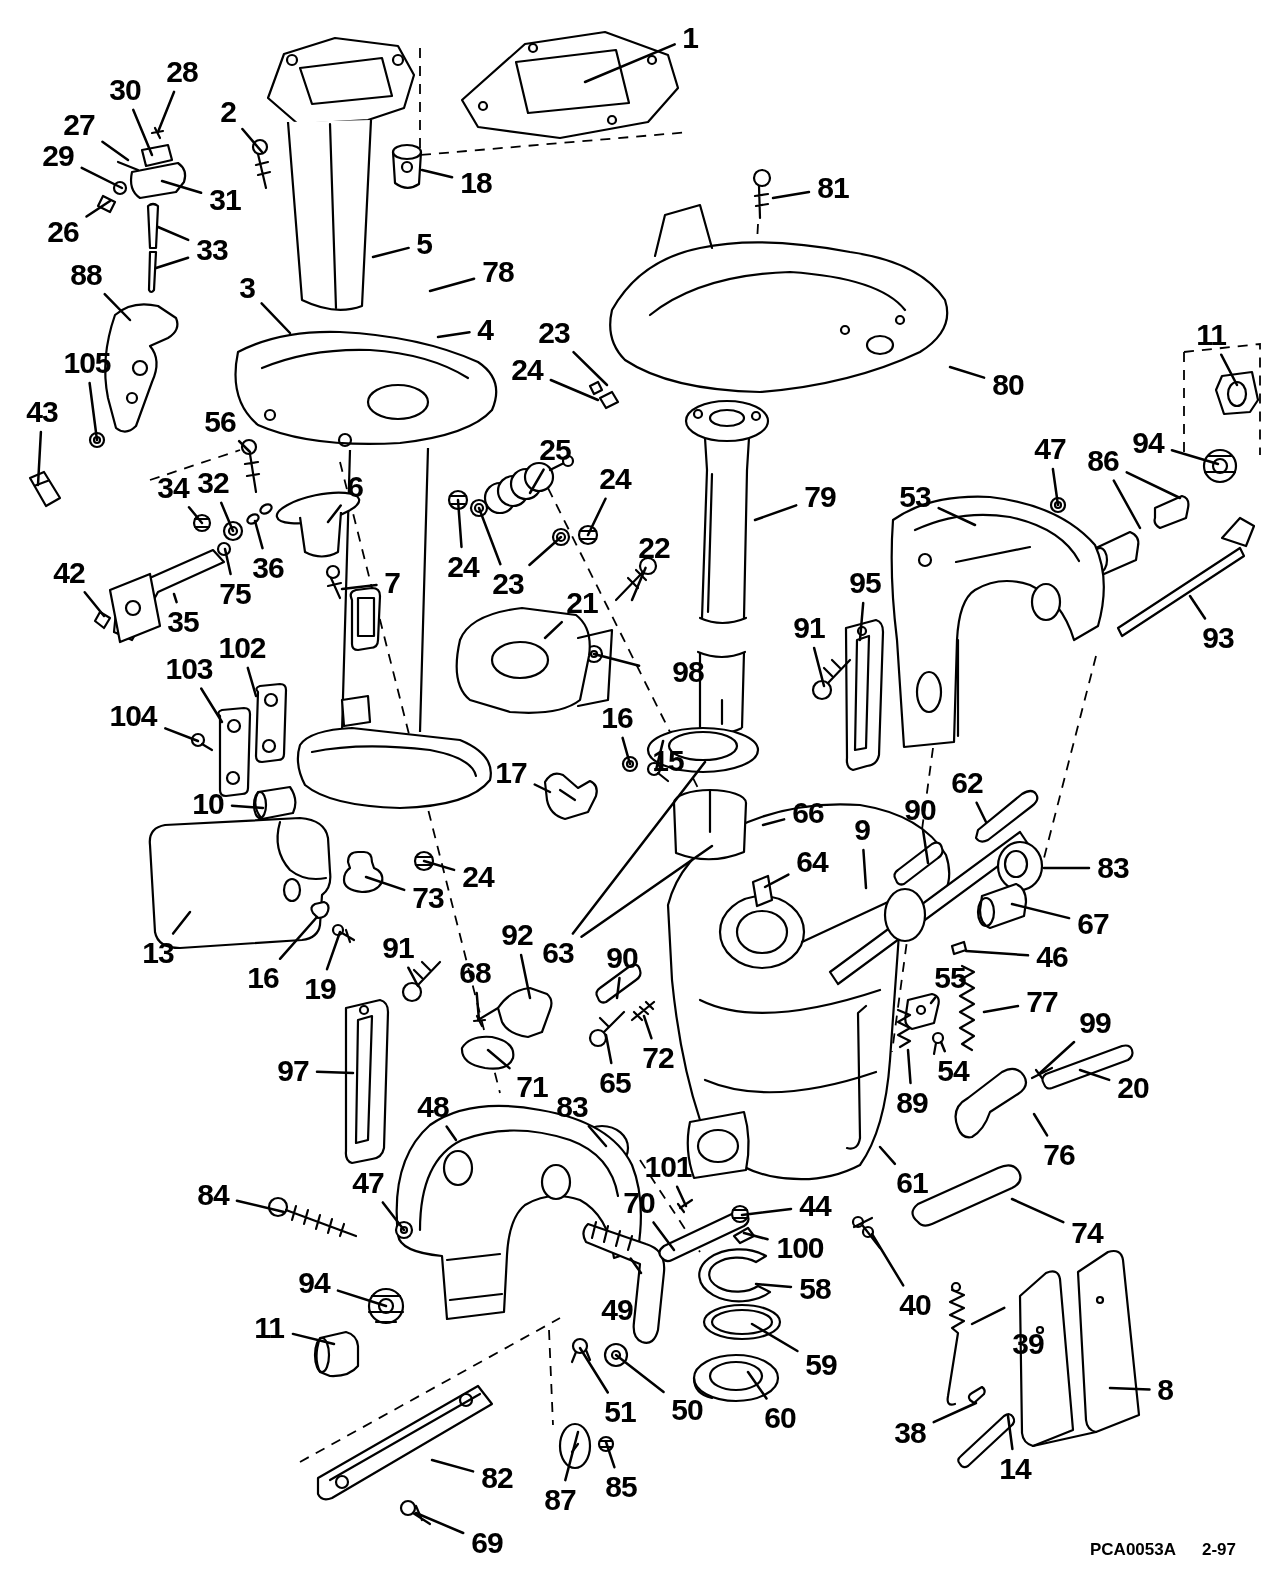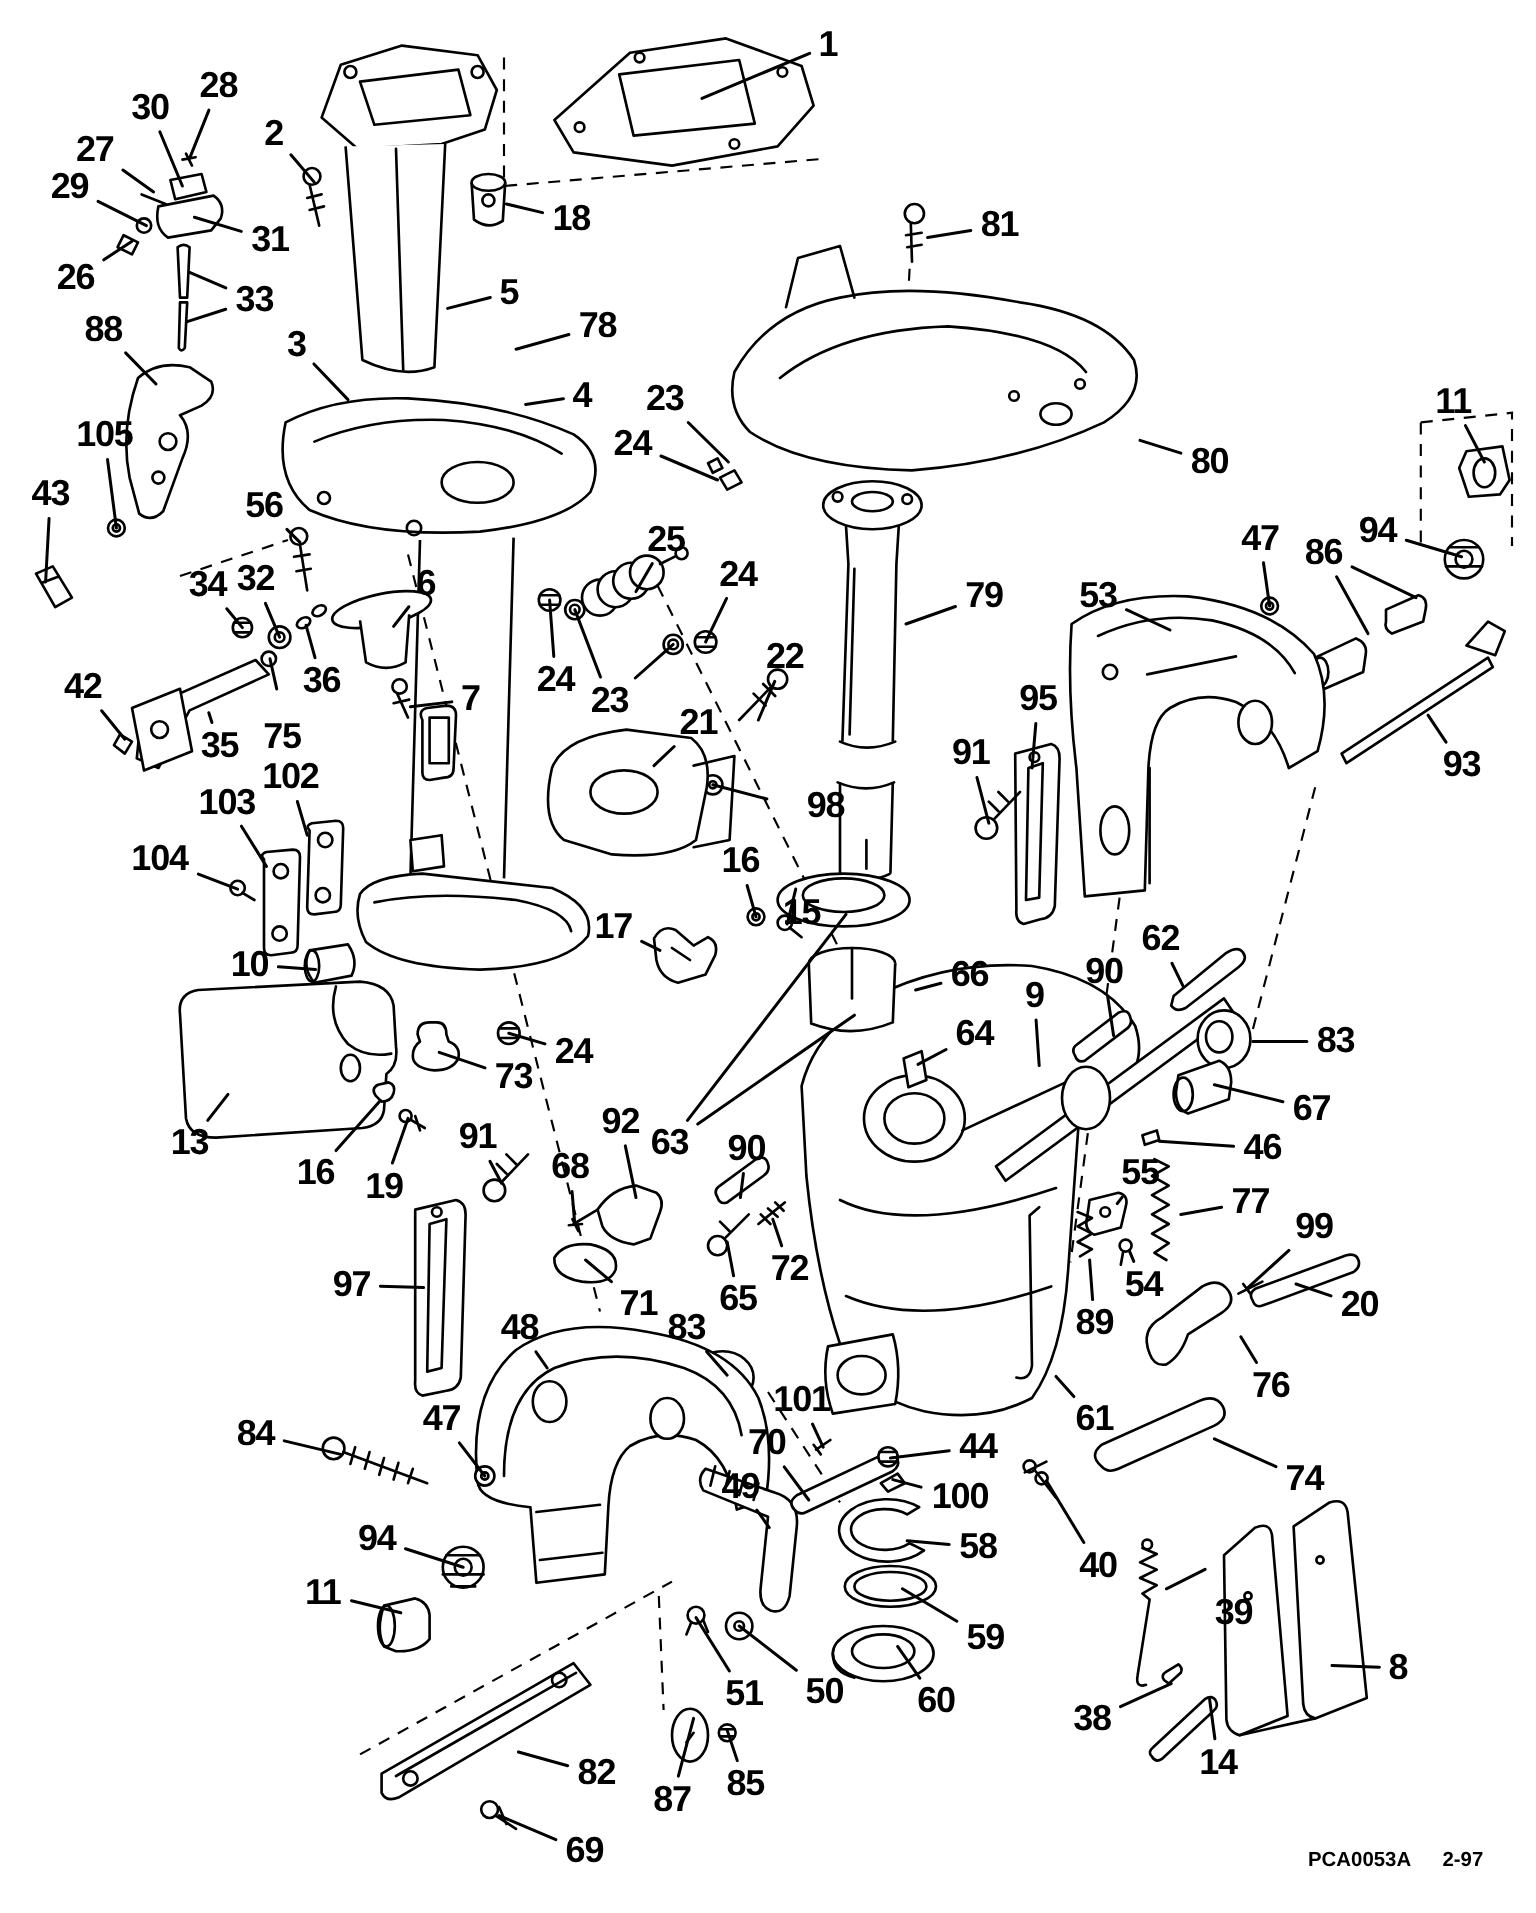--- a/index.html
+++ b/index.html
@@ -535,21 +535,21 @@
       <div class="callout" style="left: 173px; top: 488px;">34</div>
       <div class="callout" style="left: 213px; top: 483px;">32</div>
       <div class="callout" style="left: 820px; top: 497px;">79</div>
       <div class="callout" style="left: 555px; top: 450px;">25</div>
       <div class="callout" style="left: 463px; top: 567px;">24</div>
       <div class="callout" style="left: 508px; top: 584px;">23</div>
       <div class="callout" style="left: 615px; top: 479px;">24</div>
       <div class="callout" style="left: 654px; top: 548px;">22</div>
       <div class="callout" style="left: 69px; top: 573px;">42</div>
       <div class="callout" style="left: 268px; top: 568px;">36</div>
-      <div class="callout" style="left: 235px; top: 594px; margin-top: 20px;">75</div>
+      <div class="callout" style="left: 235px; top: 594px;">75</div>
       <div class="callout" style="left: 183px; top: 622px;">35</div>
       <div class="callout" style="left: 865px; top: 583px;">95</div>
       <div class="callout" style="left: 809px; top: 628px;">91</div>
       <div class="callout" style="left: 582px; top: 603px;">21</div>
       <div class="callout" style="left: 663px; top: 672px; margin-left: 25px;">98</div>
       <div class="callout" style="left: 1218px; top: 638px;">93</div>
       <div class="callout" style="left: 242px; top: 648px;">102</div>
       <div class="callout" style="left: 189px; top: 669px;">103</div>
       <div class="callout" style="left: 133px; top: 716px;">104</div>
       <div class="callout" style="left: 617px; top: 718px;">16</div>
@@ -591,21 +591,21 @@
       <div class="callout" style="left: 668px; top: 1167px;">101</div>
       <div class="callout" style="left: 639px; top: 1203px;">70</div>
       <div class="callout" style="left: 815px; top: 1206px;">44</div>
       <div class="callout" style="left: 800px; top: 1248px;">100</div>
       <div class="callout" style="left: 1087px; top: 1233px;">74</div>
       <div class="callout" style="left: 368px; top: 1183px;">47</div>
       <div class="callout" style="left: 213px; top: 1195px;">84</div>
       <div class="callout" style="left: 915px; top: 1305px;">40</div>
       <div class="callout" style="left: 815px; top: 1289px;">58</div>
       <div class="callout" style="left: 1028px; top: 1296px; margin-top: 48px;">39</div>
-      <div class="callout" style="left: 617px; top: 1239px;">49</div>
+      <div class="callout" style="left: 617px; top: 1310px;">49</div>
       <div class="callout" style="left: 314px; top: 1283px;">94</div>
       <div class="callout" style="left: 269px; top: 1328px;">11</div>
       <div class="callout" style="left: 821px; top: 1365px;">59</div>
       <div class="callout" style="left: 1165px; top: 1390px;">8</div>
       <div class="callout" style="left: 780px; top: 1418px;">60</div>
       <div class="callout" style="left: 620px; top: 1412px;">51</div>
       <div class="callout" style="left: 687px; top: 1410px;">50</div>
       <div class="callout" style="left: 910px; top: 1433px;">38</div>
       <div class="callout" style="left: 1015px; top: 1469px;">14</div>
       <div class="callout" style="left: 560px; top: 1500px;">87</div>

